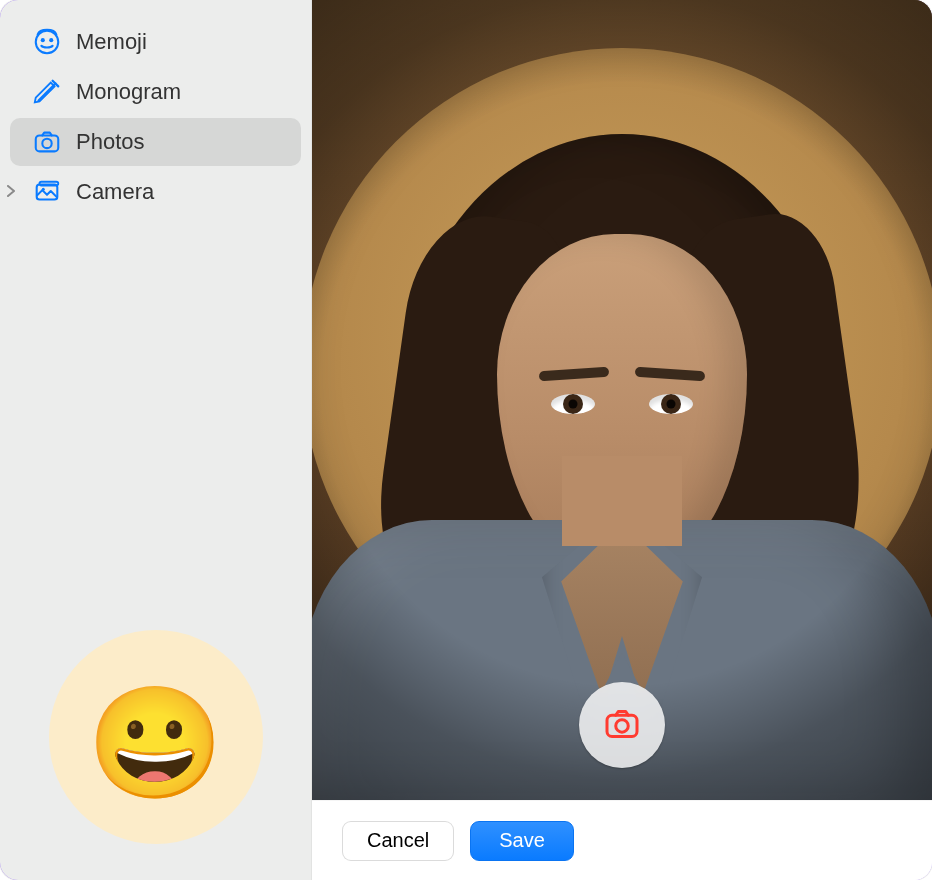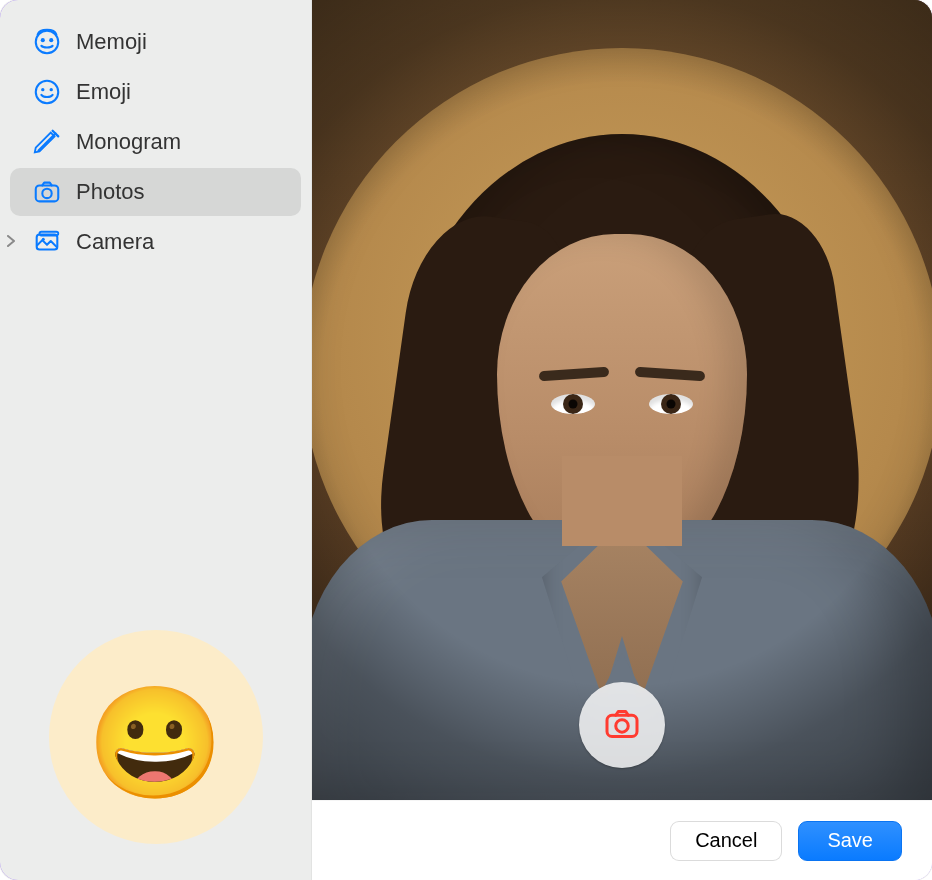--- a/index.html
+++ b/index.html
@@ -157,21 +157,20 @@
     cursor:pointer;
     border:none;
     box-shadow: 0 1px 2px rgba(0,0,0,0.25);
   }
   .capture-btn svg { width:40px; height:40px; }
   .footer {
     height: 80px;
     flex: 0 0 80px;
     display:flex;
     align-items:center;
-    justify-content:flex-end;
     gap: 16px;
     padding: 0 30px;
     background:#fff;
     border-top:1px solid rgba(0,0,0,0.04);
   }
   .btn {
     height: 40px;
     padding: 0 24px;
     font-size: 20px;
     border-radius: 9px;
@@ -201,31 +200,20 @@
               <circle cx="16" cy="16" r="12" fill="none" stroke="#0a7bff" stroke-width="2.2"></circle>
               <circle cx="11.5" cy="14" r="2.2" fill="#0a7bff"></circle>
               <circle cx="20.5" cy="14" r="2.2" fill="#0a7bff"></circle>
               <path d="M10 20c2 2.5 10 2.5 12 0" stroke="#0a7bff" stroke-width="2.2" stroke-linecap="round"></path>
               <path d="M6 8c1-3 4-5 10-5s9 2 10 5" stroke="#0a7bff" stroke-width="2.2" stroke-linecap="round"></path>
             </svg>
         </span>
         <span>Memoji</span>
       </div>
 
-      <div class="sidebar-item">
-        <span class="icon">
-          <svg viewBox="0 0 32 32" fill="none">
-              <circle cx="16" cy="16" r="12" stroke="#0a7bff" stroke-width="2.2"></circle>
-              <circle cx="11.5" cy="13.5" r="1.8" fill="#0a7bff"></circle>
-              <circle cx="20.5" cy="13.5" r="1.8" fill="#0a7bff"></circle>
-              <path d="M10 19c2 3 10 3 12 0" stroke="#0a7bff" stroke-width="2.2" stroke-linecap="round"></path>
-            </svg>
-        </span>
-        <span>Emoji</span>
-      </div>
 
       <div class="sidebar-item">
         <span class="icon">
           <svg viewBox="0 0 32 32" fill="none">
               <path d="M6 26 L22 10 L26 14 L10 30 L5 31 Z" fill="none" stroke="#0a7bff" stroke-width="2" transform="translate(-2,-4)"></path>
               <path d="M7 25 L25 7" stroke="#0a7bff" stroke-width="2.4" stroke-linecap="round"></path>
               <path d="M22 4 L28 10" stroke="#0a7bff" stroke-width="2.4" stroke-linecap="round"></path>
             </svg>
         </span>
         <span>Monogram</span>

